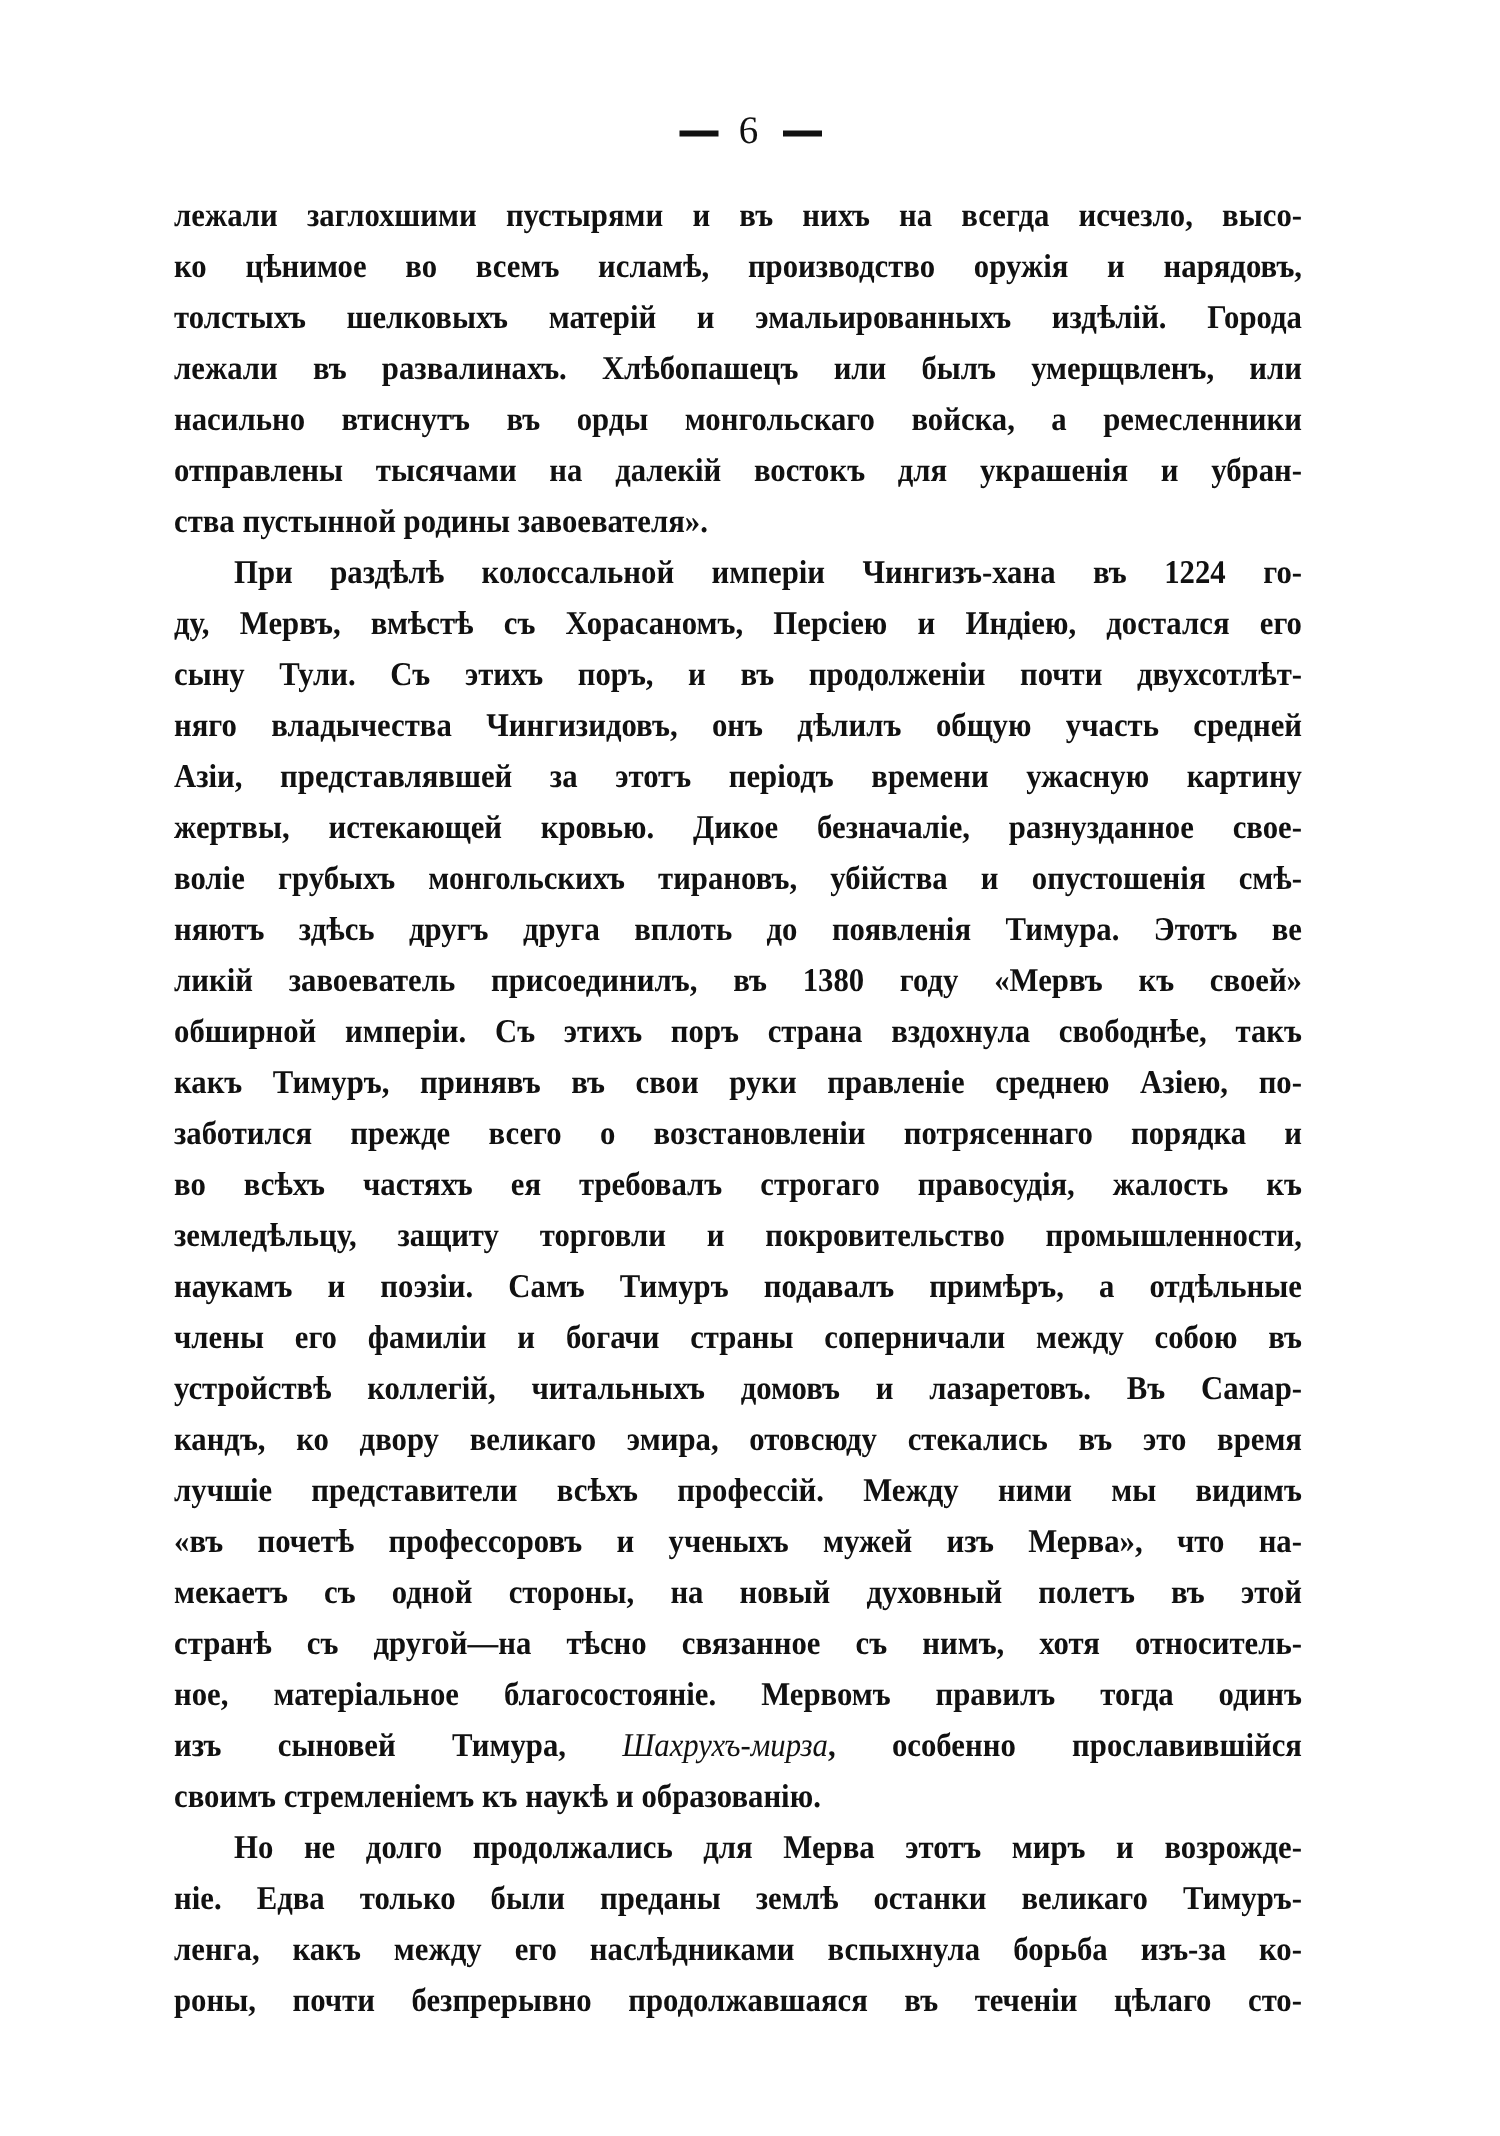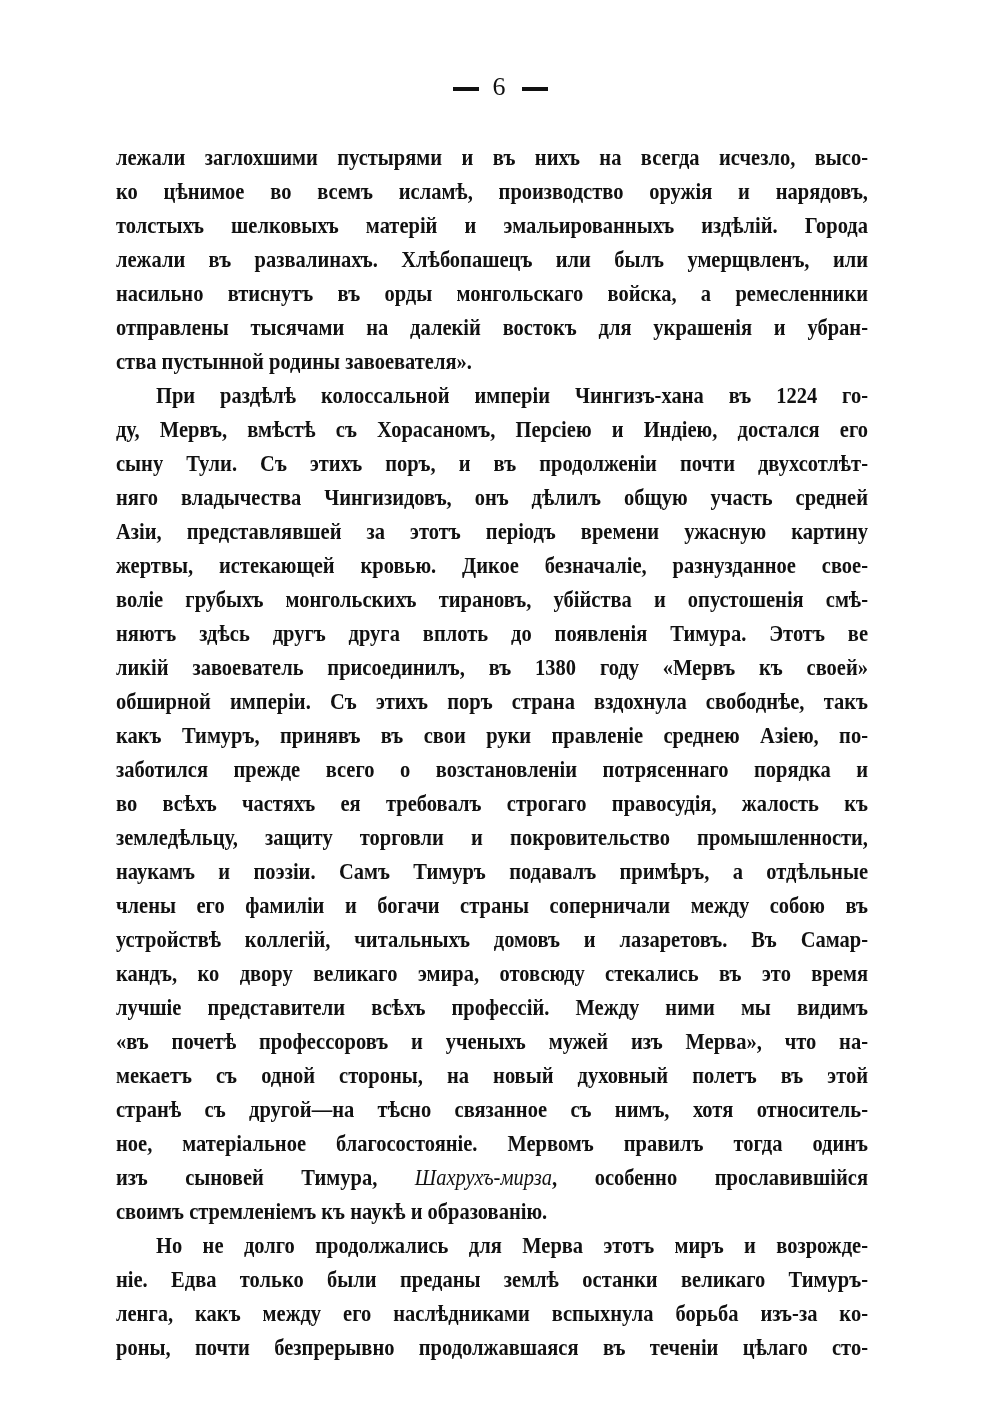--- a/index.html
+++ b/index.html
@@ -29,21 +29,21 @@
       display: inline-block;
       width: 26px;
       height: 4px;
       background: #111;
       vertical-align: middle;
       margin: 0 14px;
     }
     .text-block {
       position: absolute;
       left: 116px;
-      top: 140px;
+      top: 127px;
       width: 752px;
     }
     .line {
       display: block;
       height: 34px;
       line-height: 34px;
       font-size: 20.5px;
       font-weight: bold;
       white-space: nowrap;
       text-align: justify;

